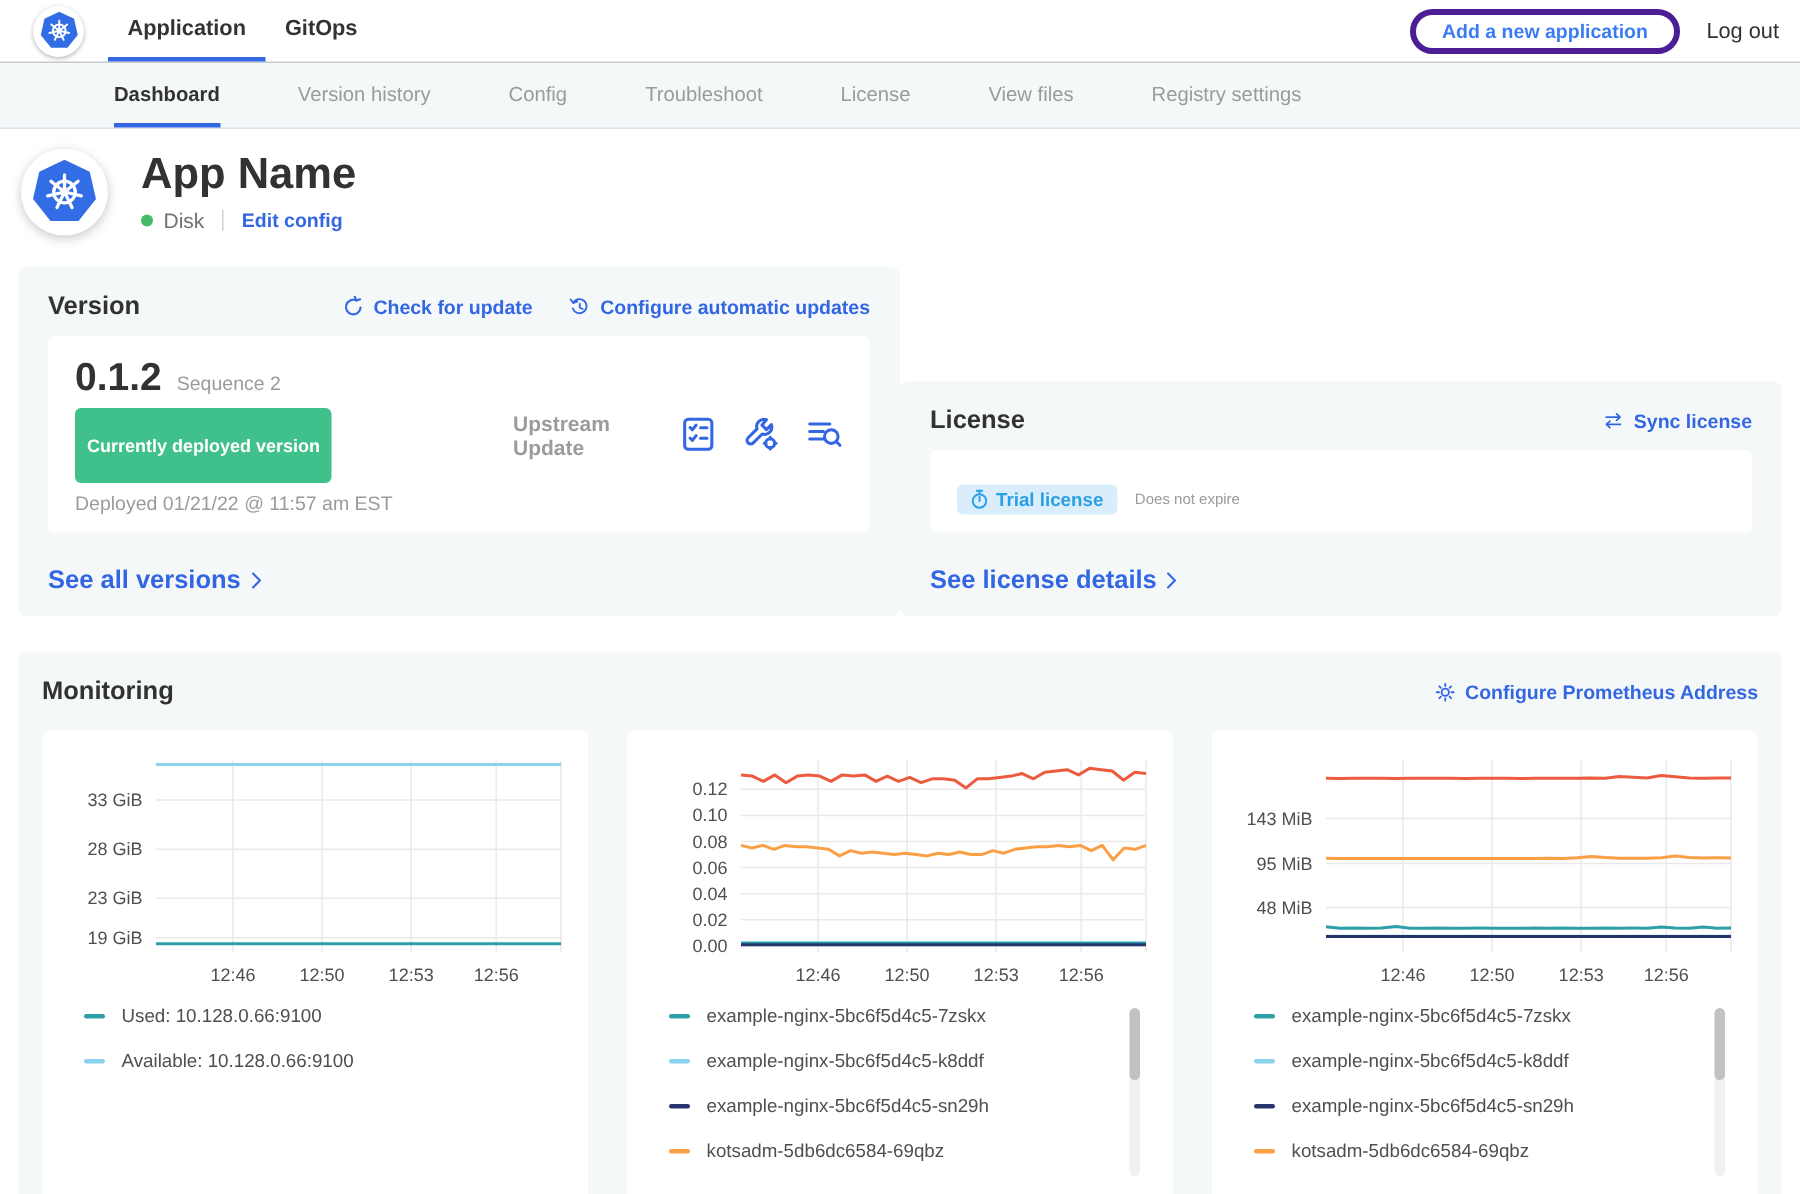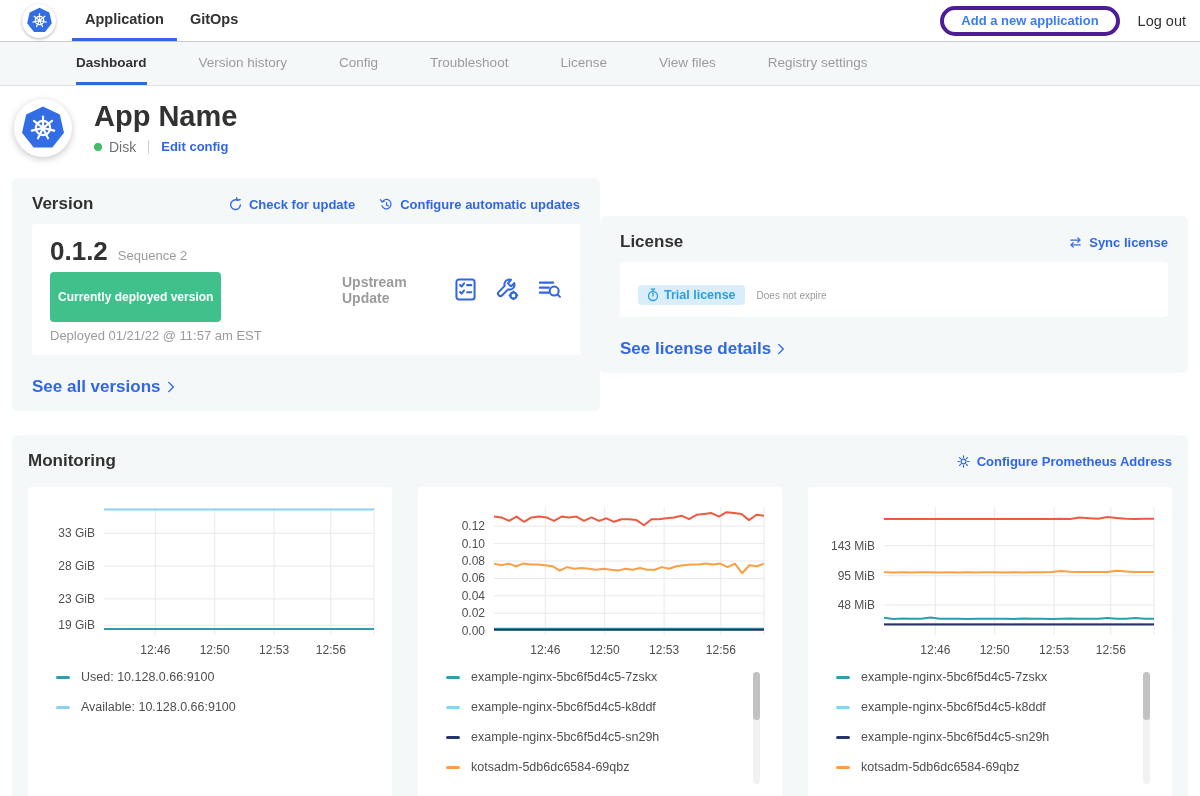--- a/index.html
+++ b/index.html
@@ -28,21 +28,21 @@
 .app-avatar svg{width:46px;height:46px}
 .app-info{margin-left:22px}
 .app-title{font-size:29px;font-weight:bold;color:#323232;line-height:1.05}
 .app-status-row{display:flex;align-items:center;margin-top:7px}
 .status-dot{width:8px;height:8px;border-radius:50%;background:#44bb66;margin-right:7px}
 .status-text{color:#717171;font-size:14px}
 .status-divider{width:1px;height:14px;background:#d0d0d0;margin:0 12px}
 .edit-config{color:#3266e3;font-size:13px;font-weight:bold;cursor:pointer}
 
 
-.cards-row{display:flex;margin:8px 12px 0;align-items:center}
+.cards-row{display:flex;margin:8px 12px 0;align-items:flex-end}
 .info-card{flex:1;background:#f5f8f9;border-radius:6px;padding:16px 20px 14px}
 .card-head{display:flex;align-items:center;height:20px}
 .card-title{font-size:17px;font-weight:bold;color:#323232}
 .card-links{margin-left:auto;display:flex;gap:24px}
 .card-link{display:flex;align-items:center;gap:6px;color:#3266e3;font-size:13px;font-weight:bold;cursor:pointer}
 .inner-card{background:#fff;border-radius:4px;margin-top:10px;padding:12px 18px}
 .version-inner{display:flex;align-items:center;min-height:92px}
 .version-left{width:292px}
 .version-row1{display:flex;align-items:baseline;gap:10px}
 .version-number{font-size:26px;font-weight:bold;color:#323232}

